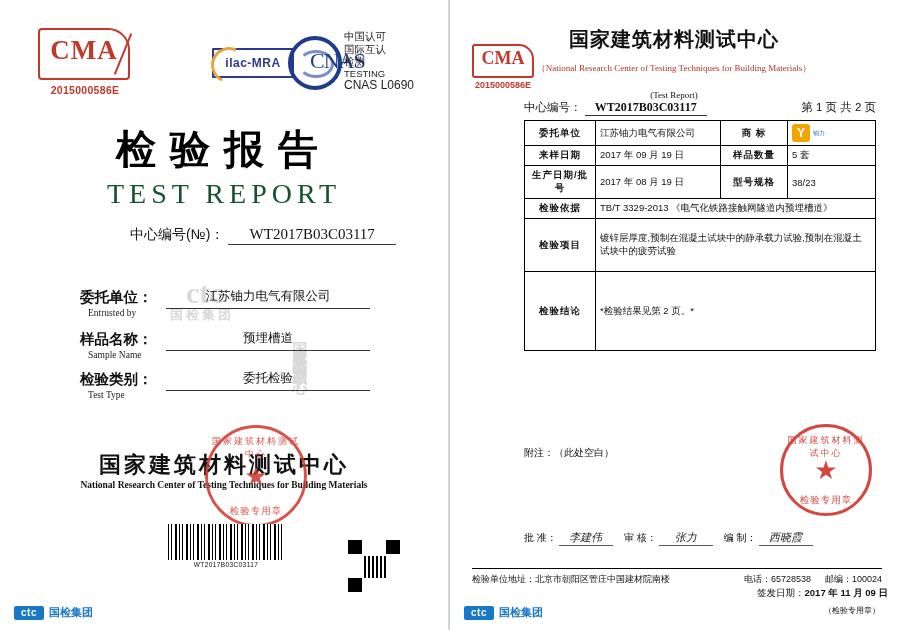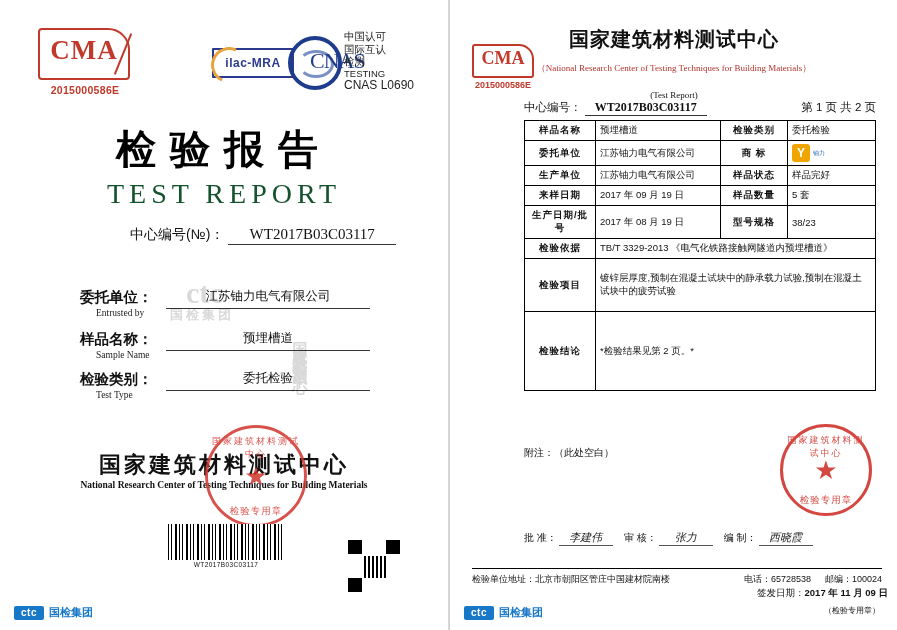--- a/index.html
+++ b/index.html
@@ -48,21 +48,21 @@
   .cno .val{display:inline-block;min-width:160px;border-bottom:1px solid #333;text-align:center;
     font-family:"Liberation Serif",serif;font-size:15px;padding:0 4px 1px 4px;}
 
   .wm{position:absolute;color:#d9d9d9;font-weight:bold;pointer-events:none;}
   .wm-ctc{left:186px;top:276px;font-size:30px;font-family:"Liberation Serif",serif;}
   .wm-sub{left:170px;top:306px;font-size:13px;letter-spacing:3px;}
   .wm-v{left:290px;top:330px;font-size:15px;letter-spacing:4px;writing-mode:vertical-rl;}
 
   .frow{position:absolute;left:80px;width:290px;}
   .frow .lab{position:absolute;left:0;top:0;font-size:14.5px;font-weight:bold;}
-  .frow .lab-en{position:absolute;left:16px;top:20px;font-size:9.5px;color:#222;font-family:"Liberation Serif",serif;}
+  .frow .lab-en{position:absolute;left:8px;top:20px;font-size:9.5px;color:#222;font-family:"Liberation Serif",serif;}
   .frow .line{position:absolute;left:86px;right:0;top:20px;border-bottom:1px solid #333;}
   .frow .val{position:absolute;left:86px;right:0;top:0;text-align:center;font-size:12.5px;}
   .r1{top:288px;} .r2{top:330px;} .r3{top:370px;}
 
   .foot-cn{position:absolute;left:0;right:0;top:450px;text-align:center;font-size:22px;letter-spacing:3px;font-weight:bold;}
   .foot-en{position:absolute;left:0;right:0;top:480px;text-align:center;font-size:9.5px;font-weight:bold;
     font-family:"Liberation Serif",serif;}
 
   .stamp{position:absolute;border:3px solid #d0342c;border-radius:50%;color:#d0342c;pointer-events:none;}
   .stamp .star{position:absolute;left:50%;top:50%;transform:translate(-50%,-50%);font-size:26px;line-height:1;color:#d0342c;}
@@ -227,41 +227,29 @@
   <div class="r-title-en">(Test Report)</div>
 
   <div class="r-cno">
     <span>中心编号：</span>
     <span class="val">WT2017B03C03117</span>
   </div>
   <div class="r-page">第 1 页  共 2 页</div>
 
   <table class="rep">
     <tbody>
-        <tr>
-      <td class="lab">样品名称</td>
-      <td class="v1">预埋槽道</td>
-      <td class="lab2">检验类别</td>
-      <td class="v2">委托检验</td>
-    </tr>
     <tr>
       <td class="lab">委托单位</td>
       <td class="v1">江苏铀力电气有限公司</td>
       <td class="lab2">商    标</td>
       <td class="v2">
         <span class="brandmark">Y</span><span class="brandtxt">铀力</span>
       </td>
     </tr>
     <tr>
-      <td class="lab">生产单位</td>
-      <td class="v1">江苏铀力电气有限公司</td>
-      <td class="lab2">样品状态</td>
-      <td class="v2">样品完好</td>
-    </tr>
-    <tr>
       <td class="lab">来样日期</td>
       <td class="v1">2017 年 09 月 19 日</td>
       <td class="lab2">样品数量</td>
       <td class="v2">5 套</td>
     </tr>
     <tr>
       <td class="lab">生产日期/批号</td>
       <td class="v1">2017 年 08 月 19 日</td>
       <td class="lab2">型号规格</td>
       <td class="v2">38/23</td>

